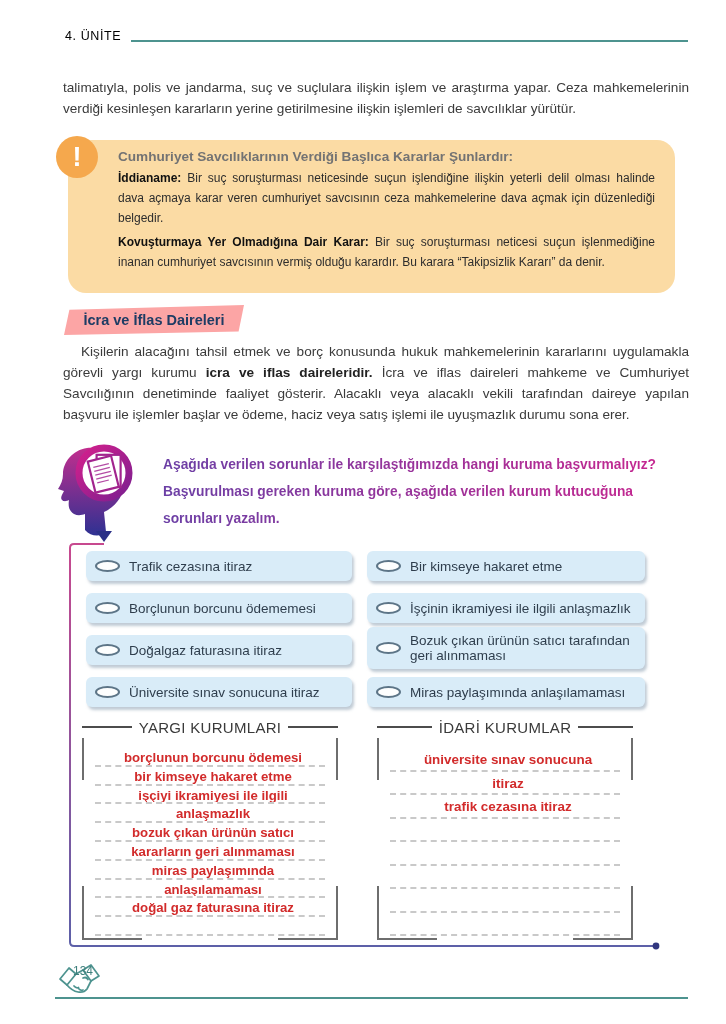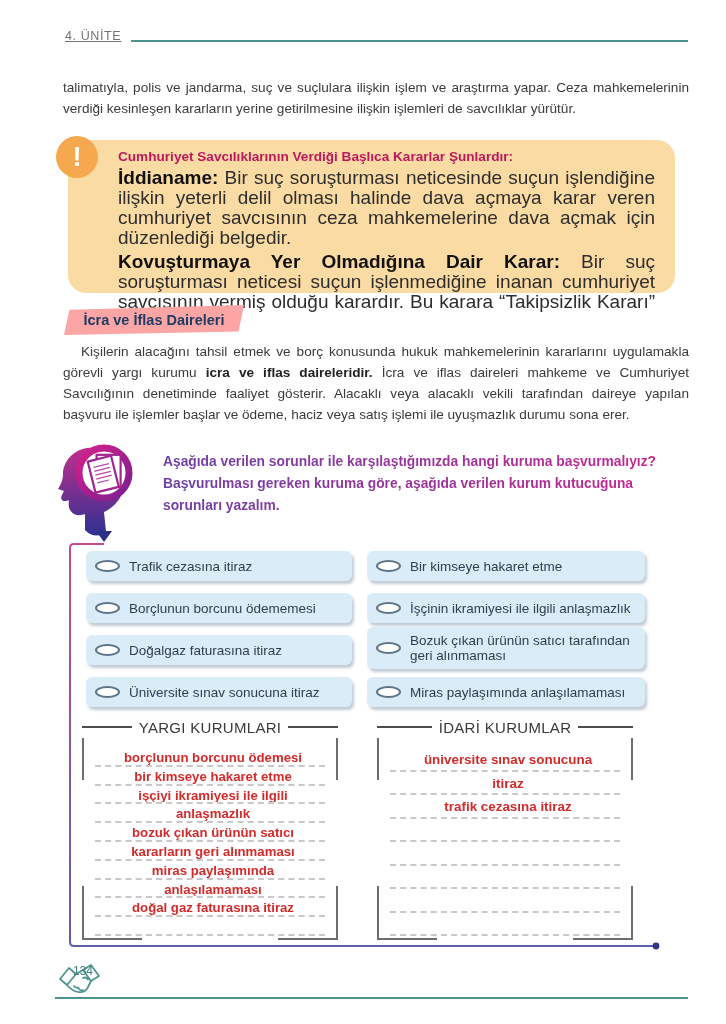--- a/index.html
+++ b/index.html
@@ -2,45 +2,45 @@
 <html><head>
 <meta charset="utf-8">
 <style>
   * { margin:0; padding:0; box-sizing:border-box; }
   html,body { background:#ffffff; }
   .page {
     position:relative; width:726px; height:1024px; background:#ffffff;
     font-family:"Liberation Sans","DejaVu Sans",sans-serif; color:#3c3c3c; overflow:hidden;
   }
   
-  .unit-label { position:absolute; left:65px; top:29px; font-size:12.5px; letter-spacing:.6px; color:#737373;text-decoration:underline; }
+  .unit-label { position:absolute; left:65px; top:29px; font-size:12.5px; letter-spacing:.6px; color:#000000; }
   .unit-rule  { position:absolute; left:131px; top:40px; width:557px; height:2px; background:#4d938f; }
   
   .para { position:absolute; left:63px; width:626px; font-size:13.6px; line-height:21px; text-align:justify; color:#3b3b3b; }
   .p1 { top:77px; }
   .p2 { top:341px; text-indent:18px; }
   .para b { color:#222; }
   
   .callout { position:absolute; left:68px; top:140px; width:607px; height:153px;
              background:#fbdba4; border-radius:18px; padding:9px 20px 8px 50px; }
   .callout .badge { position:absolute; left:-12px; top:-4px; width:42px; height:42px; border-radius:50%;
              background:#f5a84d; color:#ffffff; font-weight:bold; font-size:27px;
              display:flex; align-items:center; justify-content:center; }
-  .callout h3 { font-size:13.6px; color:#be185d; margin-bottom:3px; }
-  .callout p  { font-size:19px; line-height:20px; text-align:justify; color:#2d2d2d; margin-top:4px; }
+  .callout h3 { font-size:13.6px; color:#737373; margin-bottom:3px; }
+  .callout p  { font-size:12px; line-height:20px; text-align:justify; color:#2d2d2d; margin-top:4px; }
   .callout p b { color:#111; }
   
   .hl-heading { position:absolute; left:64px; top:305px; width:180px; height:30px;
               background:#fca5a5; clip-path:polygon(3% 16%, 100% 0%, 97% 88%, 0% 100%);
               display:flex; align-items:center; justify-content:center; }
   .hl-heading span { font-weight:bold; font-size:14.5px; color:#1e3c64; }
   
   .think-icon { position:absolute; left:49px; top:440px; }
   .prompt { position:absolute; left:163px; top:451px; width:508px; font-size:13.8px; font-weight:bold;
-            line-height:22px; color:#a5338f;
+            line-height:27px; color:#a5338f;
             background:linear-gradient(90deg,#6b3fa5,#c7268f);
             -webkit-background-clip:text; background-clip:text; -webkit-text-fill-color:transparent; }
   .down-arrow { position:absolute; left:96px; top:531px; width:0; height:0;
             border-left:8px solid transparent; border-right:8px solid transparent; border-top:11px solid #2b3087; }
   .bracket-svg { position:absolute; left:58px; top:536px; }
   
   .pbox { position:absolute; background:#d9ecf8; border-radius:6px;
           box-shadow:2px 3px 3px rgba(140,160,178,.55);
           display:flex; align-items:center; gap:9px; padding:2px 8px 2px 9px;
           font-size:13.5px; color:#2f3e4d; }

